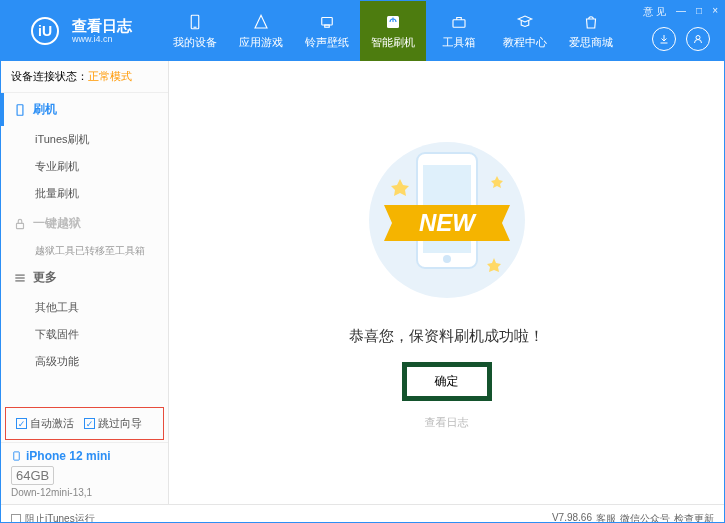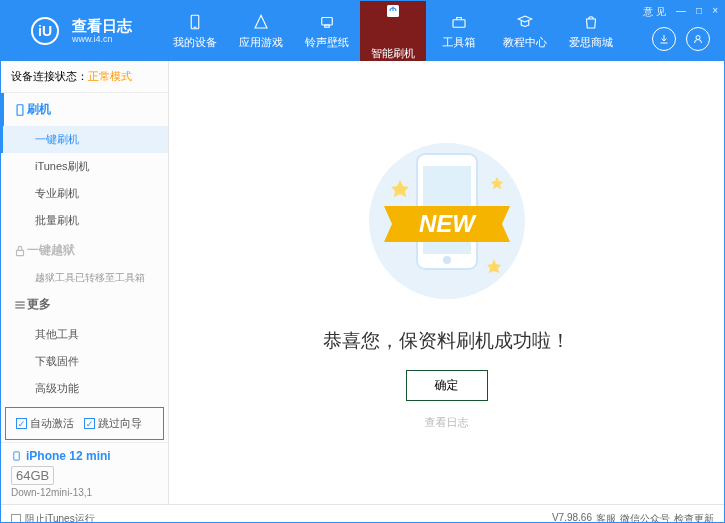--- a/index.html
+++ b/index.html
@@ -4,52 +4,52 @@
 <style>
 * { margin: 0; padding: 0; box-sizing: border-box; font-family: "Microsoft YaHei", Arial, sans-serif; }
 body { background: #fff; width: 725px; height: 523px; overflow: hidden; border: 1px solid #2c8ff5; }
 .header { background: #2c8ff5; height: 60px; display: flex; align-items: center; color: #fff; position: relative; }
 .logo-area { display: flex; align-items: center; padding: 0 30px; gap: 13px; justify-content: flex-end; }
 .logo-circle { width: 28px; height: 28px; border: 2px solid #fff; border-radius: 50%; display: flex; align-items: center; justify-content: center; font-weight: bold; font-size: 14px; }
 .logo-text { font-size: 15px; font-weight: bold; line-height: 1.1; }
 .logo-sub { font-size: 9px; opacity: 0.85; }
 .nav { display: flex; height: 100%; }
 .nav-item { width: 66px; display: flex; flex-direction: column; align-items: center; justify-content: center; gap: 3px; cursor: pointer; font-size: 11px; }
-.nav-item.active { background: #7f1d1d; justify-content: space-between; }
+.nav-item.active { background: #4d7c0f; }
 .nav-icon { width: 20px; height: 20px; display: flex; align-items: center; justify-content: center; }
 .nav-icon svg { width: 18px; height: 18px; fill: none; stroke: #fff; stroke-width: 1.5; }
 .window-controls { position: absolute; top: 4px; right: 6px; display: flex; gap: 10px; font-size: 10px; }
 .window-controls span { cursor: pointer; opacity: 0.9; }
 .user-controls { position: absolute; right: 14px; bottom: 10px; display: flex; gap: 10px; }
 .user-circle { width: 24px; height: 24px; border: 1.5px solid #fff; border-radius: 50%; display: flex; align-items: center; justify-content: center; cursor: pointer; }
 .user-circle svg { width: 12px; height: 12px; fill: none; stroke: #fff; stroke-width: 2; }
 .body-area { display: flex; height: 443px; }
 .sidebar { width: 168px; border-right: 1px solid #e5e5e5; display: flex; flex-direction: column; background: #fcfcfc; }
 .status-bar { padding: 8px 10px; font-size: 11px; border-bottom: 1px solid #eee; }
 .status-bar .val { color: #ff9800; }
 .side-section { font-size: 12px; }
-.side-header { display: flex; align-items: center; padding: 8px 12px; color: #2c8ff5; font-weight: bold; }
+.side-header { display: flex; align-items: center; gap: 6px; padding: 8px 12px; color: #2c8ff5; font-weight: bold; }
 .side-header.locked { color: #bbb; }
 .side-header.more { color: #666; }
 .side-header svg { width: 14px; height: 14px; }
 .side-sub { padding: 6px 10px 6px 34px; font-size: 11px; color: #555; cursor: pointer; }
 .side-sub.active { background: #e8f2fd; color: #2c8ff5; border-left: 2px solid #2c8ff5; padding-left: 32px; }
 .side-note { padding: 4px 10px 4px 34px; font-size: 10px; color: #999; line-height: 1.3; }
 .checkbox-row { padding: 8px 10px; display: flex; gap: 10px; font-size: 11px; border: 1px solid #e74c3c; margin: 2px 4px; }
 .checkbox-item { display: flex; align-items: center; gap: 3px; color: #555; }
 .cb { width: 11px; height: 11px; border: 1px solid #2c8ff5; display: inline-flex; align-items: center; justify-content: center; color: #2c8ff5; font-size: 9px; }
 .device-info { padding: 6px 10px; border-top: 1px solid #eee; }
 .device-name { color: #2c8ff5; font-size: 12px; font-weight: bold; display: flex; align-items: center; gap: 4px; }
 .device-name svg { width: 11px; height: 14px; }
 .badge { display: inline-block; border: 1px solid #ccc; border-radius: 2px; padding: 1px 4px; font-size: 13px; color: #777; margin-top: 3px; }
 .device-sub { font-size: 10px; color: #888; margin-top: 2px; }
 .main { flex: 1; display: flex; flex-direction: column; align-items: center; justify-content: center; position: relative; }
 .phone-illustration { position: relative; margin-bottom: 18px; }
-.msg { font-size: 19px; color: #333; margin-bottom: 16px; }
-.btn-confirm { border: 1px solid #14532d; background: #fff; padding: 6px 28px; font-size: 12px; cursor: pointer; margin-bottom: 14px; }
+.msg { font-size: 15px; color: #333; margin-bottom: 16px; }
+.btn-confirm { border: 5px solid #14532d; background: #fff; padding: 6px 28px; font-size: 12px; cursor: pointer; margin-bottom: 14px; }
 .link-log { font-size: 11px; color: #bbb; cursor: pointer; }
 .footer { height: 28px; border-top: 1px solid #e5e5e5; display: flex; align-items: center; justify-content: space-between; padding: 0 10px; font-size: 10px; color: #666; }
 .footer-left { display: flex; align-items: center; gap: 4px; }
 .footer-cb { width: 10px; height: 10px; border: 1px solid #999; }
 .footer-right { display: flex; gap: 4px; }
 .footer-right span { cursor: pointer; }
 </style>
 </head>
 <body>
 
@@ -153,21 +153,20 @@
       <span>设备连接状态：</span><span class="val">正常模式</span>
     </div>
     <div class="side-section">
       <div class="side-header" style="position:relative;">
         <div style="position:absolute;left:0;top:0;bottom:0;width:3px;background:#2c8ff5;"></div>
         <svg viewBox="0 0 24 24">
             <rect x="7" y="3" width="10" height="18" rx="1" fill="none" stroke="#2c8ff5" stroke-width="2"></rect>
           </svg>
         <span>刷机</span>
       </div>
-      <div class="side-sub active">一键刷机</div>
       <div class="side-sub">iTunes刷机</div>
       <div class="side-sub">专业刷机</div>
       <div class="side-sub">批量刷机</div>
       <div class="side-header locked">
         <svg viewBox="0 0 24 24">
             <rect x="6" y="11" width="12" height="9" rx="1" fill="none" stroke="#bbb" stroke-width="2"></rect>
             <path d="M9 11 L9 7 A3 3 0 0 1 15 7 L15 11" fill="none" stroke="#bbb" stroke-width="2"></path>
           </svg>
         <span>一键越狱</span>
       </div>

